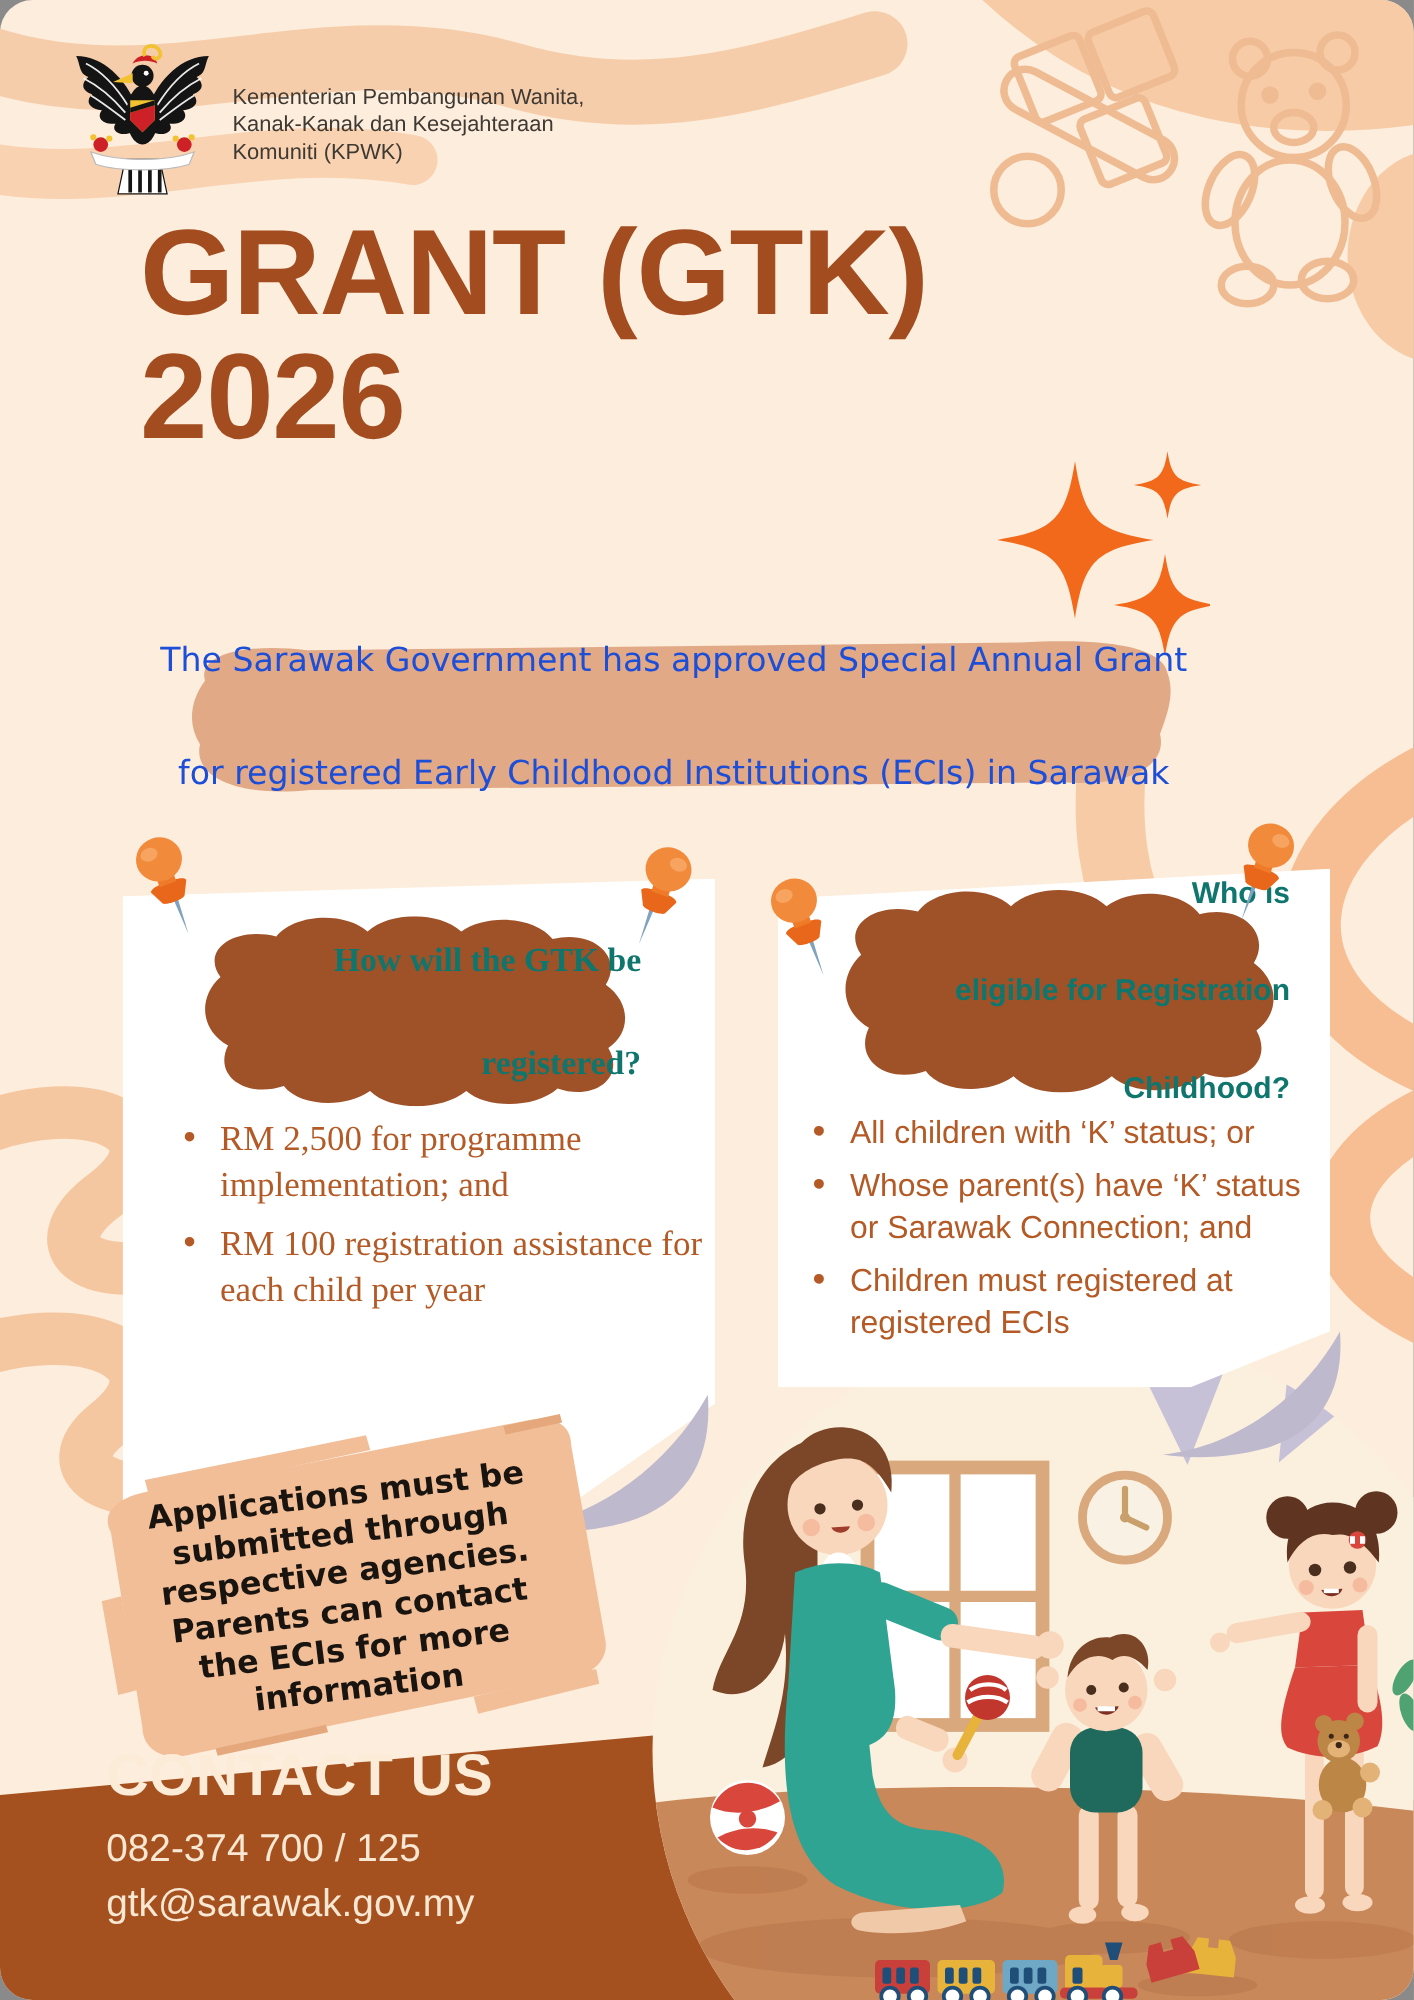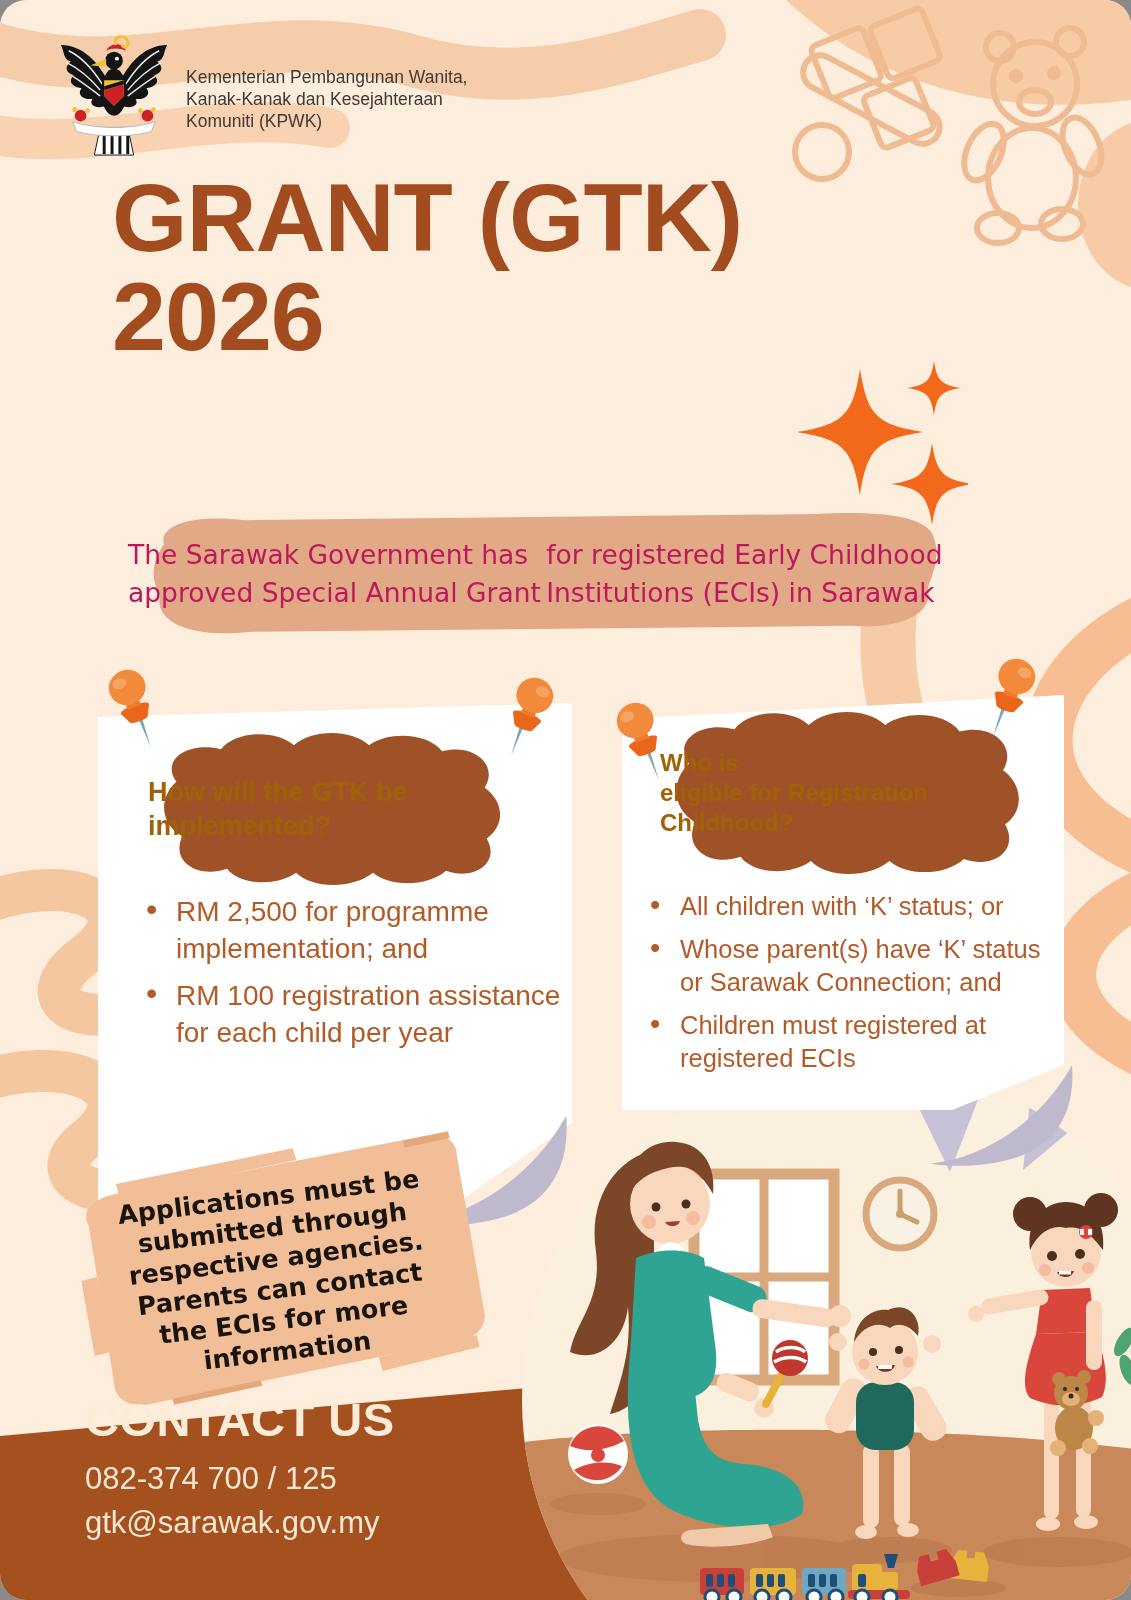--- a/index.html
+++ b/index.html
@@ -12,34 +12,34 @@
   .abs{position:absolute;}
   
   .ministry{left:186px;top:66px;font-size:17.5px;line-height:22px;color:#3F3933;z-index:6;}
   
   .title{left:112px;top:168px;z-index:6;color:#A24C1F;font-weight:800;
     font-size:97px;line-height:99px;letter-spacing:-1px;}
   
   .banner{left:128px;top:510px;width:822px;height:128px;z-index:6;}
   .banner svg{position:absolute;left:0;top:0;}
   .banner .txt{position:absolute;left:0;top:0;width:100%;height:100%;
-    display:flex;justify-content:center;align-items:center;
-    font-family:"DejaVu Sans",sans-serif;font-size:26.5px;line-height:38px;color:#be185d;}
+    display:flex;flex-direction:column;justify-content:space-between;align-items:center;
+    font-family:"DejaVu Sans",sans-serif;font-size:26.5px;line-height:38px;color:#1d4ed8;}
   
   .card{z-index:7;}
   .sheet{position:absolute;background:#FFFFFF;}
   .sheet-left{left:0;top:38px;width:474px;height:520px;
     clip-path:polygon(0 14px,474px 0,474px 420px,330px 520px,0 512px);}
   .sheet-right{left:0;top:55px;width:442px;height:415px;
     clip-path:polygon(0 24px,442px 0,442px 370px,330px 415px,0 415px);}
   .blobwrap{position:absolute;}
   .blobwrap svg{position:absolute;left:0;top:0;}
   .blobwrap .txt{position:absolute;left:0;top:0;width:100%;height:100%;
-    display:flex;flex-direction:column;justify-content:center;align-items:flex-start;
-    color:#a16207;font-weight:bold;text-align:center;}
+    display:flex;flex-direction:column;justify-content:center;align-items:flex-end;
+    color:#0f766e;font-weight:bold;text-align:center;gap:48px;}
   .blob-left .txt{font-size:27px;line-height:34px;}
   .blob-right .txt{font-size:24px;line-height:30px;}
   ul.bullets{position:absolute;margin:0;padding:0;list-style:none;color:#B45A26;}
   ul.bullets li{position:relative;margin:0 0 10px 0;}
   ul.bullets li:before{content:"\2022";position:absolute;left:-30px;top:-2px;font-size:1.15em;}
   .bullets-left{left:78px;top:228px;width:400px;font-size:28px;line-height:37px;}
   .bullets-right{left:58px;top:250px;width:380px;font-size:25.5px;line-height:33px;}
   .pin{position:absolute;width:62px;height:88px;z-index:3;}
   .curl{position:absolute;z-index:2;}
   
@@ -335,21 +335,21 @@
   <div class="abs banner">
     <svg width="822" height="128" viewBox="0 0 822 126" preserveAspectRatio="none">
       <path d="M36,34 C30,14 66,4 118,10 L688,4 C760,0 802,8 806,28 C812,44 806,60 800,76 C806,100 778,118 722,114 L120,120 C62,126 26,110 32,84 C22,68 24,50 36,34 Z" fill="#E2A987"></path>
     </svg>
     <div class="txt">
       <div>The Sarawak Government has approved Special Annual Grant</div>
       <div>for registered Early Childhood Institutions (ECIs) in Sarawak</div>
     </div>
   </div>
 
-  <div class="abs card" style="left:98px;top:665px;width:412px;height:580px;">
+  <div class="abs card" style="left:98px;top:665px;width:412px;height:580px;font-family:Liberation Serif, serif;">
     <div class="sheet sheet-left"></div>
     <svg class="curl" style="left:312px;top:445px;" width="160" height="118" viewBox="0 0 170 125">
       <path d="M2,120 C62,114 128,74 166,6 C170,58 150,98 98,114 C62,124 28,124 2,120 Z" fill="#BFB9CE"></path>
     </svg>
     <svg class="pin" style="left:6px;top:0;transform:rotate(-20deg);" viewBox="0 0 70 100">
       <path d="M35,62 L39,62 L37,97 Z" fill="#7FA3BE"></path>
       <path d="M18,50 C18,44 52,44 52,50 L46,62 C46,66 24,66 24,62 Z" fill="#E8671B"></path>
       <rect x="27" y="38" width="16" height="10" fill="#EF7A28"></rect>
       <ellipse cx="35" cy="24" rx="21" ry="20" fill="#F28A3C"></ellipse>
       <ellipse cx="28" cy="17" rx="8" ry="6" fill="#F6A45F"></ellipse>
@@ -360,21 +360,21 @@
       <rect x="27" y="38" width="16" height="10" fill="#EF7A28"></rect>
       <ellipse cx="35" cy="24" rx="21" ry="20" fill="#F28A3C"></ellipse>
       <ellipse cx="42" cy="17" rx="8" ry="6" fill="#F6A45F"></ellipse>
     </svg>
     <div class="blobwrap blob-left" style="left:50px;top:68px;width:365px;height:152px;">
       <svg width="365" height="152" viewBox="0 0 360 150" preserveAspectRatio="none">
         <path d="M28,48 C12,26 40,8 72,16 C86,-2 126,-4 144,12 C162,-4 200,-4 218,12 C238,-2 276,0 290,18 C322,10 346,32 332,54 C352,68 352,92 334,104 C348,128 322,146 294,136 C276,152 238,152 222,138 C202,154 162,154 146,138 C126,152 90,150 78,134 C48,144 22,126 34,102 C12,90 10,64 28,48 Z" fill="#9F5128"></path>
       </svg>
       <div class="txt">
         <div>How will the GTK be</div>
-        <div>implemented?</div>
+        <div>registered?</div>
       </div>
     </div>
     <ul class="bullets bullets-left">
       <li><span>RM 2,500 for programme implementation; and</span></li>
       <li><span>RM 100 registration assistance for each child per year</span></li>
     </ul>
   </div>
 
   <div class="abs card" style="left:622px;top:640px;width:442px;height:560px;">
     <div class="sheet sheet-right"></div>

